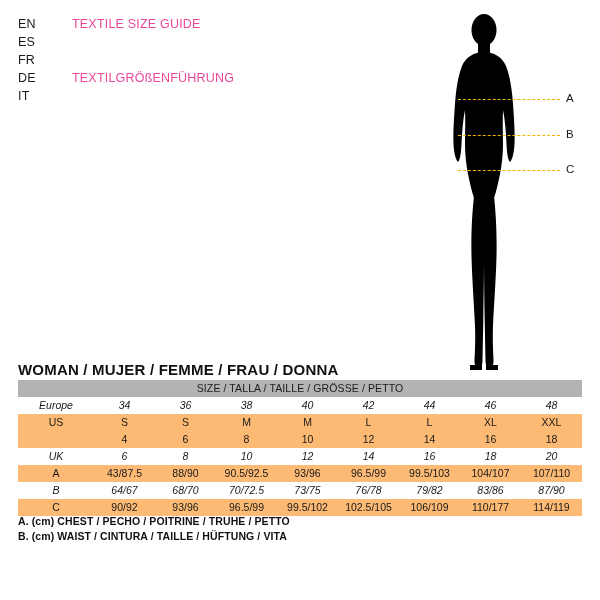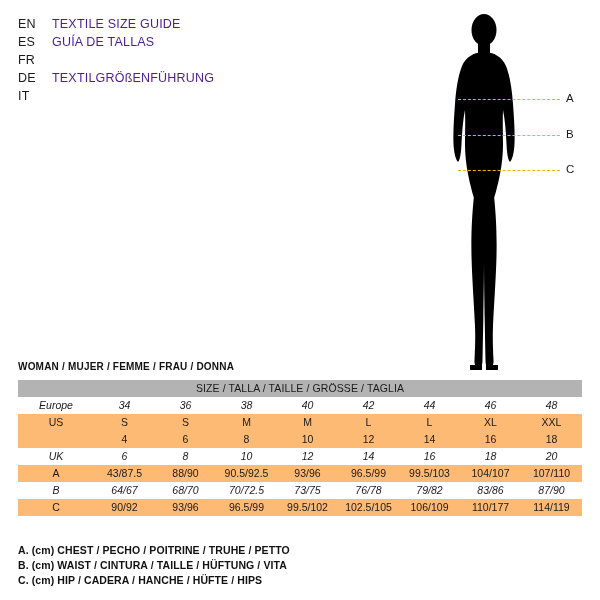--- a/index.html
+++ b/index.html
@@ -26,32 +26,33 @@
     position: absolute;
     left: 18px;
     top: 16px;
     width: 330px;
   }
   .lang-row {
     display: flex;
     align-items: center;
     line-height: 16px;
     margin-bottom: 2px;
+    gap: 20px;
   }
   .lang-code {
     width: 34px;
     flex: 0 0 34px;
     font-size: 12.5px;
     letter-spacing: 0.2px;
     color: #1a1a1a;
   }
   .lang-text {
     font-size: 12.5px;
     letter-spacing: 0.2px;
-    color: #4c1d95;
+    color: #ec4899;
   }
 
   
   .figure-wrap {
     position: absolute;
     left: 420px;
     top: 8px;
     width: 172px;
     height: 368px;
   }
@@ -70,21 +71,21 @@
     font-size: 11.5px;
     color: #1a1a1a;
     font-family: "Liberation Sans", sans-serif;
   }
 
   
   .woman-title {
     position: absolute;
     left: 18px;
     top: 361px;
-    font-size: 10px;
+    font-size: 15px;
     font-weight: bold;
     letter-spacing: 0.2px;
     color: #111;
   }
 
   table.size-table {
     position: absolute;
     left: 18px;
     top: 380px;
     width: 564px;
@@ -113,21 +114,21 @@
   .row-white td { background: #ffffff; font-style: italic; }
   td.lbl {
     text-align: left;
     padding-left: 6px;
   }
 
   
   .notes {
     position: absolute;
     left: 18px;
-    top: 543px;
+    top: 514px;
     width: 560px;
   }
   .note {
     font-size: 10.5px;
     font-weight: bold;
     line-height: 15px;
     letter-spacing: 0.1px;
     color: #111;
   }
 </style>
@@ -136,21 +137,20 @@
 
 <div class="page">
 
   <div class="lang-block">
     <div class="lang-row">
       <span class="lang-code">EN</span>
       <span class="lang-text">TEXTILE SIZE GUIDE</span>
     </div>
     <div class="lang-row">
       <span class="lang-code">ES</span>
-      <span class="lang-text">GUÍA DE TALLAS</span>
     </div>
     <div class="lang-row">
       <span class="lang-code">FR</span>
     </div>
     <div class="lang-row">
       <span class="lang-code">DE</span>
       <span class="lang-text">TEXTILGRÖßENFÜHRUNG</span>
     </div>
     <div class="lang-row">
       <span class="lang-code">IT</span>
@@ -226,21 +226,21 @@
       <col style="width:61px">
       <col style="width:61px">
       <col style="width:61px">
       <col style="width:61px">
       <col style="width:61px">
       <col style="width:61px">
       <col style="width:61px">
     </colgroup>
     <tbody>
       <tr class="row-head">
-        <td colspan="9">SIZE / TALLA / TAILLE / GRÖSSE / TAGLIA</td>
+        <td colspan="9">SIZE / TALLA / TAILLE / GRÖSSE / PETTO</td>
       </tr>
 
       <tr class="row-white">
         <td class="lbl">Europe</td>
         <td>34</td>
         <td>36</td>
         <td>38</td>
         <td>40</td>
         <td>42</td>
         <td>44</td>
@@ -318,16 +318,15 @@
         <td>106/109</td>
         <td>110/177</td>
         <td>114/119</td>
       </tr>
     </tbody>
   </table>
 
   <div class="notes">
     <div class="note">A. (cm) CHEST / PECHO / POITRINE / TRUHE / PETTO</div>
     <div class="note">B. (cm) WAIST / CINTURA / TAILLE / HÜFTUNG / VITA</div>
-    <div class="note">C. (cm) HIP / CADERA / HANCHE / HÜFTE / HIPS</div>
   </div>
 
 </div>
 
 </body></html>

